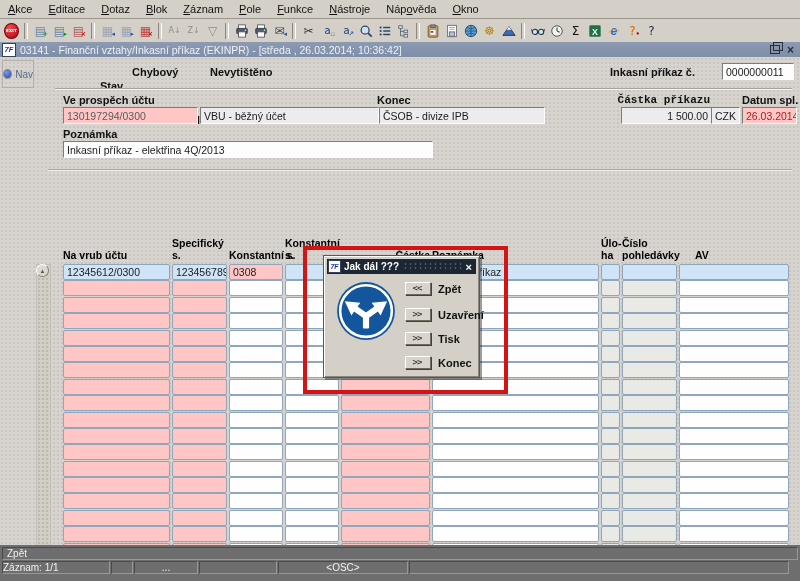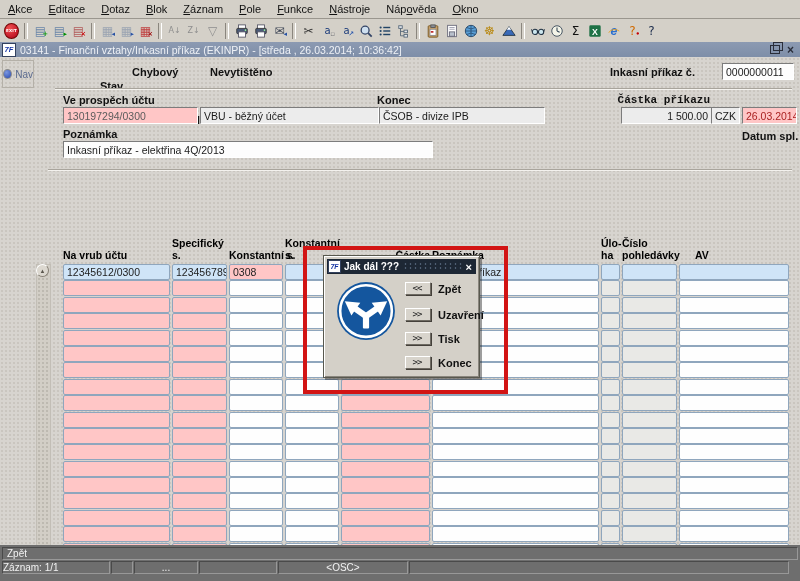--- a/index.html
+++ b/index.html
@@ -339,21 +339,21 @@
     <div class="lbl" style="left:610px;top:9px;width:108px;text-align:left;">Inkasní příkaz č.</div>
     <div class="field f-white" style="left:722px;top:6px;width:64px;">0000000011</div>
 
     <div class="sepline" style="left:55px;top:31px;width:737px;"></div>
 
     <div class="lbl" style="left:63px;top:37px;">Ve prospěch účtu</div>
     <div class="lbl" style="left:192px;top:37px;margin-top:20px;">Název účtu</div>
     <div class="lbl" style="left:377px;top:37px;"></div>
     <div class="lbl" style="left:377px;top:37px;">Konec</div>
     <div class="lbl" style="left:600px;top:37px;width:110px;text-align:right;font-family:Liberation Mono, monospace;">Částka příkazu</div>
-    <div class="lbl" style="left:742px;top:37px;margin-top:36px;">Datum spl.</div>
+    <div class="lbl" style="left:742px;top:37px;">Datum spl.</div>
 
     <div class="field f-pink" style="left:63px;top:50px;width:127px;color:#5c5c5c;">130197294/0300</div>
     <div class="field f-gray" style="left:379px;top:50px;width:158px;">ČSOB - divize IPB</div>
     <div class="field f-gray" style="left:200px;top:50px;width:171px;">VBU - běžný účet</div>
     <div class="field f-gray" style="left:621px;top:50px;width:83px;justify-content:flex-end;">1 500.00</div>
     <div class="field f-gray" style="left:711px;top:50px;width:21px;justify-content:center;">CZK</div>
     <div class="field f-pink" style="left:742px;top:50px;width:47px;color:#aa2222;">26.03.2014</div>
 
     <div class="lbl" style="left:63px;top:71px;">Poznámka</div>
     <div class="field f-white" style="left:63px;top:84px;width:362px;">Inkasní příkaz - elektřina 4Q/2013</div>

